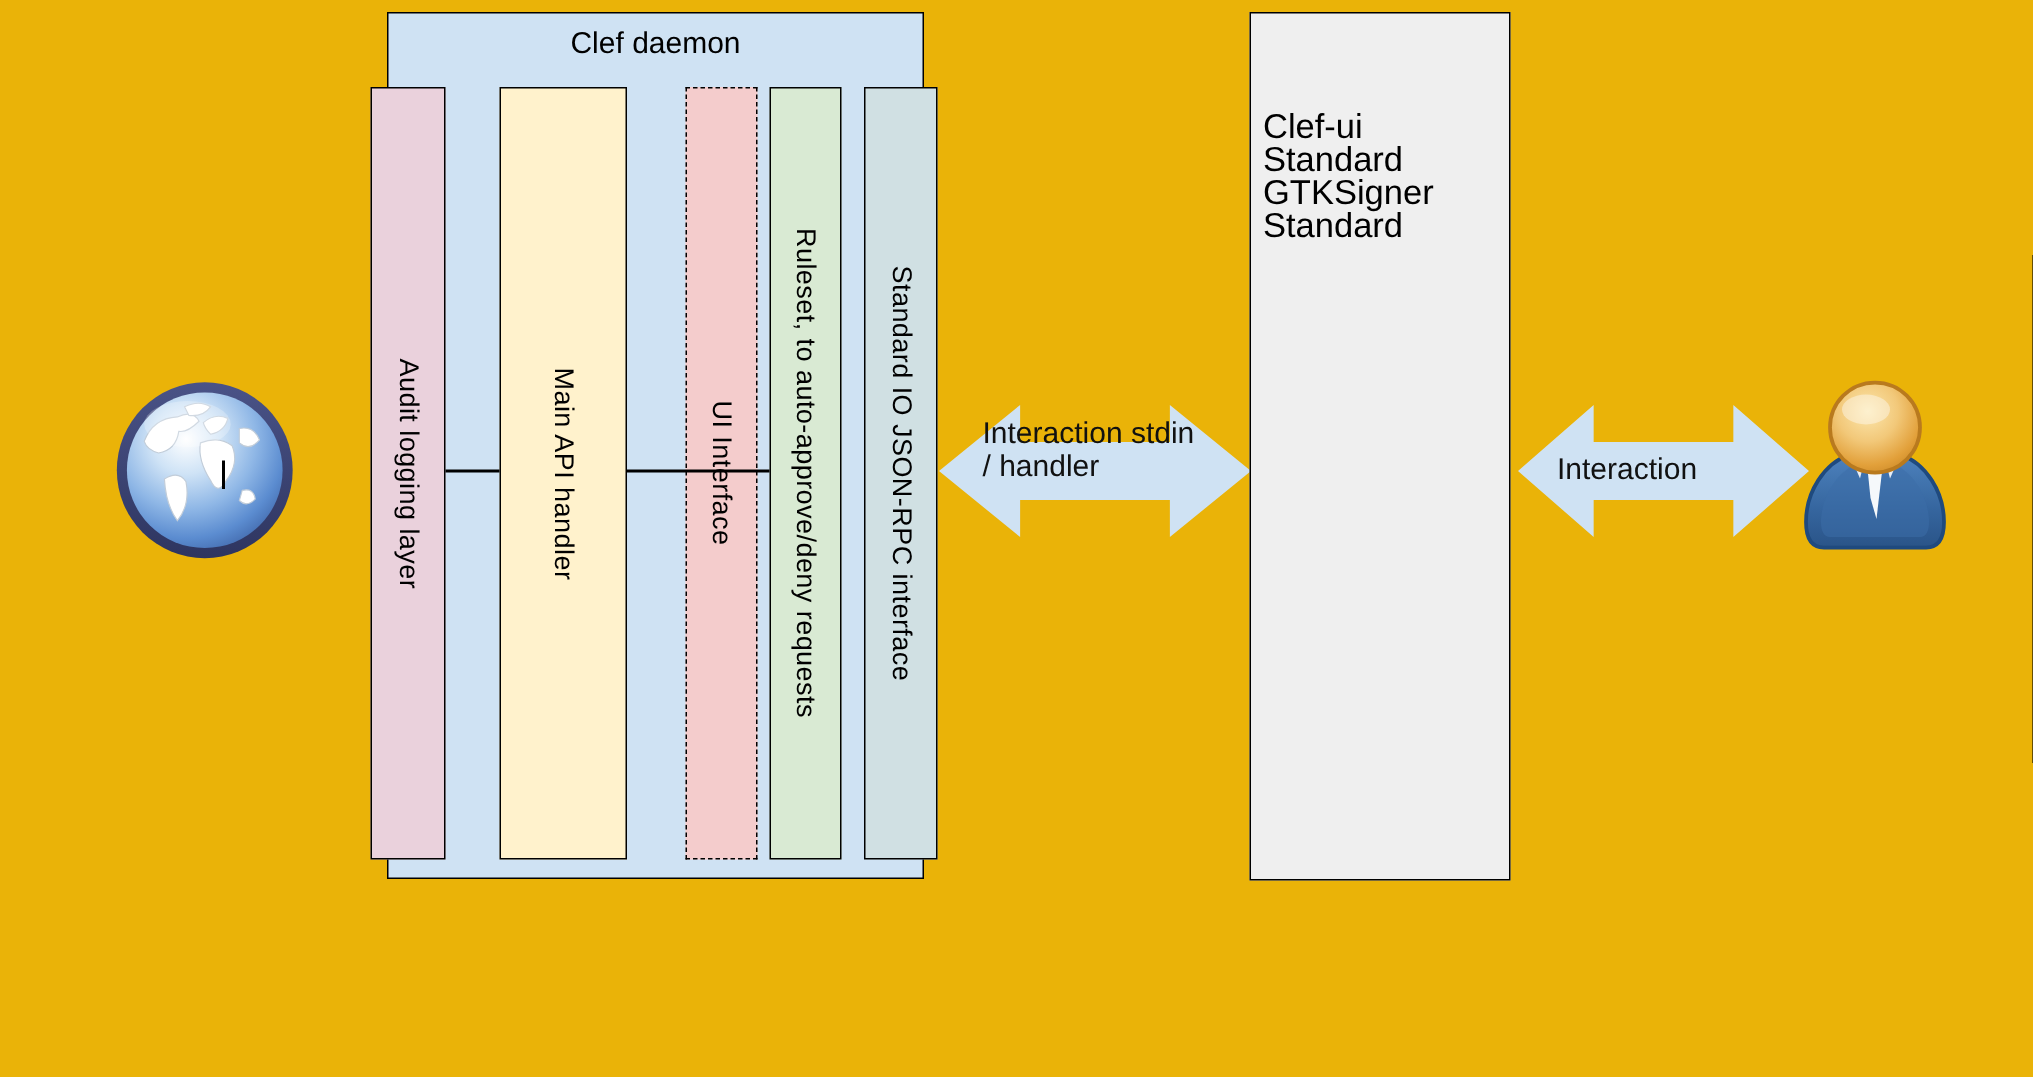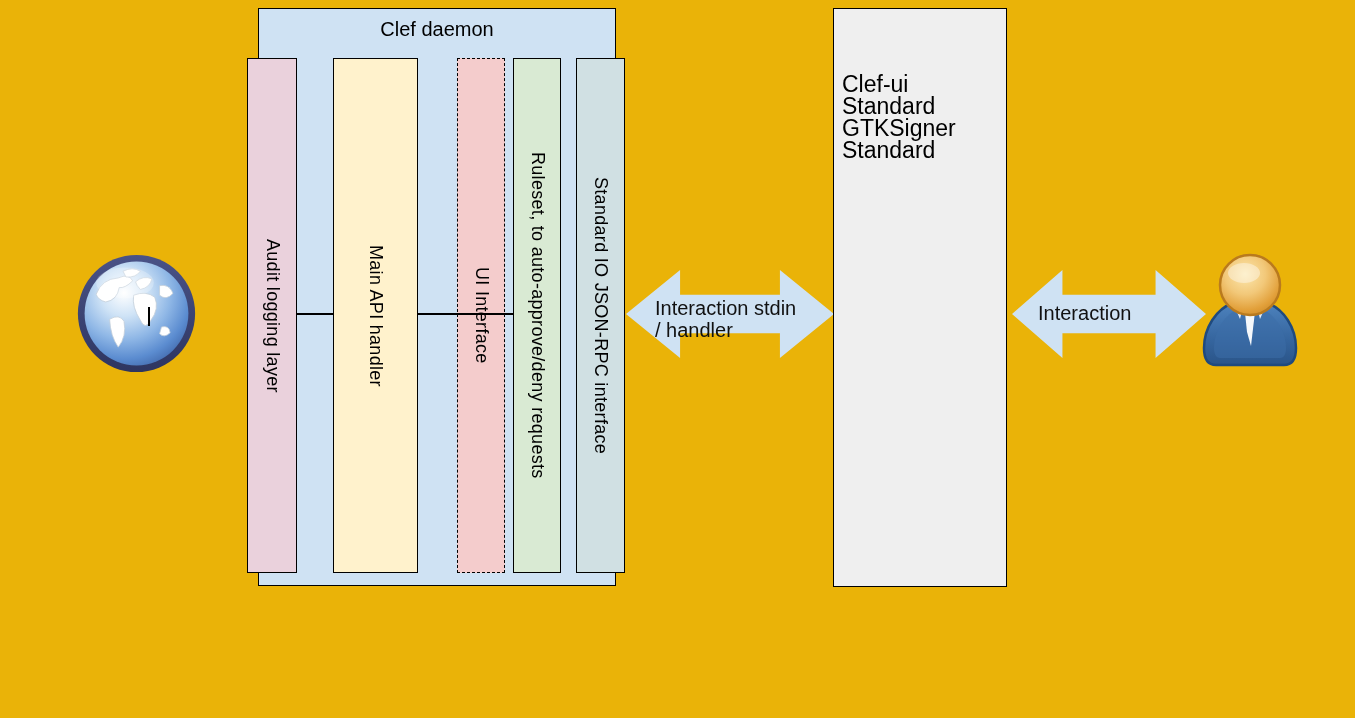--- a/index.html
+++ b/index.html
@@ -38,21 +38,21 @@
   
   .dblarrow{
     position:absolute;top:270px;height:88px;background:#cfe2f3;
     clip-path:polygon(0 50%,26% 0,26% 28%,74% 28%,74% 0,100% 50%,74% 100%,74% 72%,26% 72%,26% 100%);
   }
   .arrow-stdio{left:626px;width:208px;}
   .arrow-user{left:1012px;width:194px;}
   .arrow-label{
     position:absolute;font-size:20px;line-height:22px;color:#111;white-space:nowrap;
   }
-  .lbl-stdio{left:655px;top:297px;}
+  .lbl-stdio{left:655px;top:278px;}
   .lbl-user{left:1038px;top:302px;}
   
   .someui-box{
     position:absolute;left:833px;top:8px;width:174px;height:579px;
     background:#efefef;border:1.5px solid #000;box-sizing:border-box;
   }
   .someui-title{
     position:absolute;left:833px;top:20px;width:174px;text-align:center;
     font-size:20px;line-height:24px;
   }

